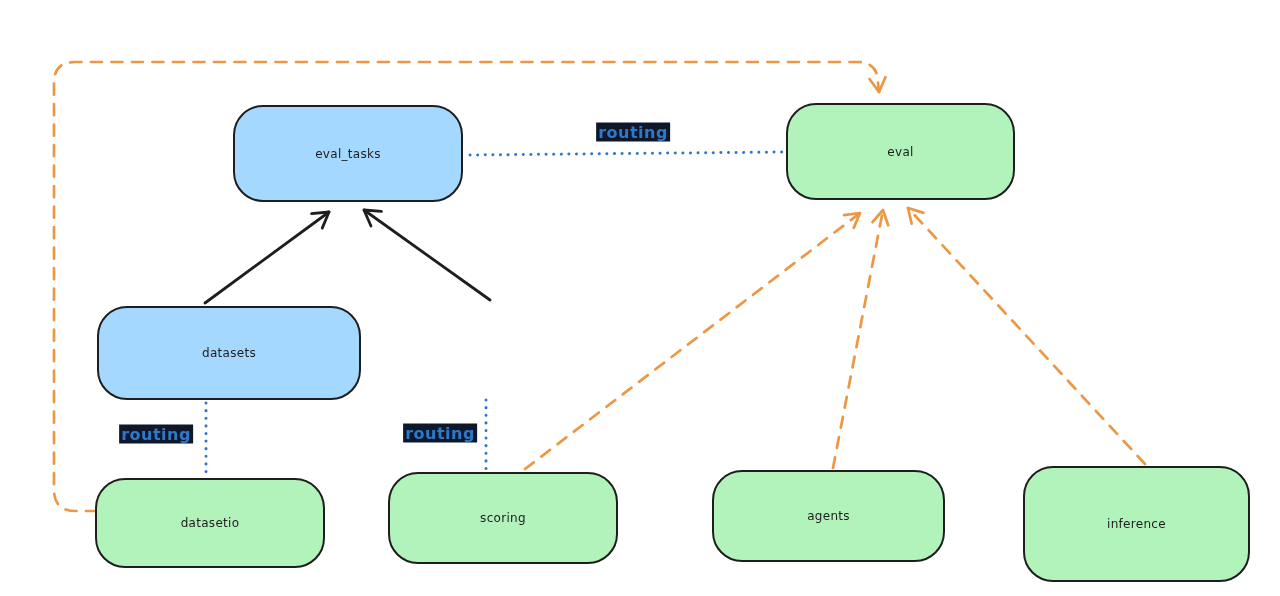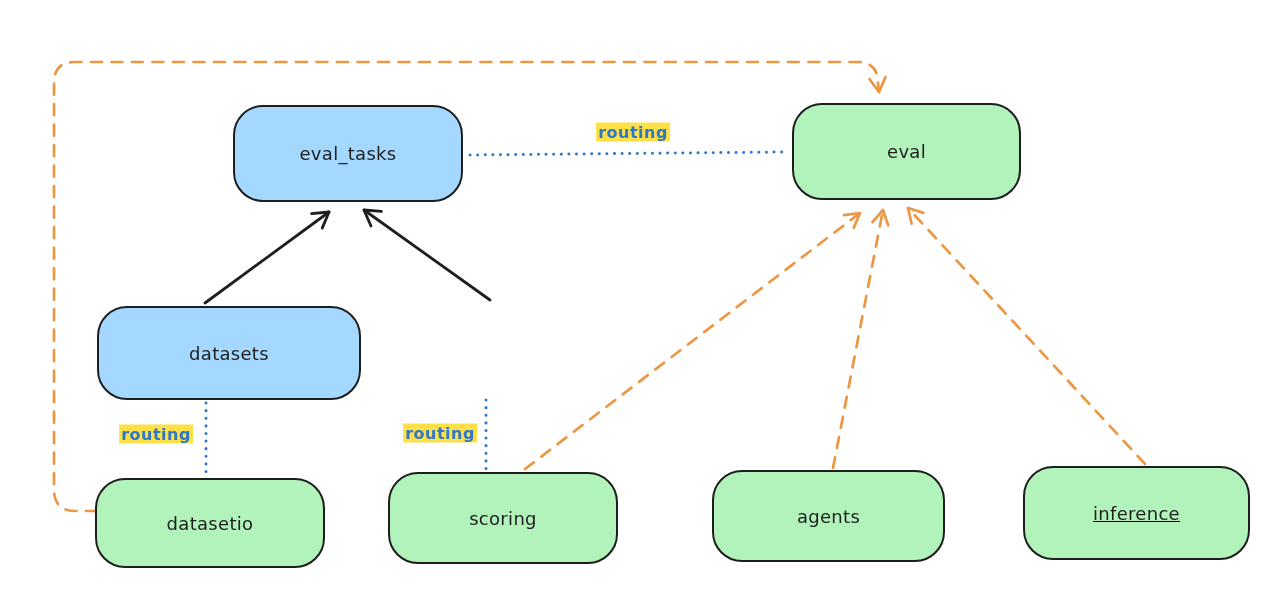--- a/index.html
+++ b/index.html
@@ -28,33 +28,33 @@
     border: 2.5px solid #1e1e1e;
     border-radius: 30px;
     display: flex;
     align-items: center;
     justify-content: center;
   }
   .node.blue  { background: #a5d8ff; }
   .node.green { background: #b2f2bb; }
   .node-label {
     color: #1e1e1e;
-    font-size: 18px;
+    font-size: 12px;
     letter-spacing: 0.3px;
     white-space: nowrap;
   }
   .edge-label {
     position: absolute;
     transform: translate(-50%, -50%);
     color: #2e78c7;
     font-size: 16px;
     font-weight: 600;
     letter-spacing: 0.5px;
     white-space: nowrap;
-    background: #fde047;
+    background: #0f172a;
     padding: 0 2px;
   }
   .edge-black  { stroke: #1e1e1e; stroke-width: 2.8; fill: none; stroke-linecap: round; }
   .edge-blue   { stroke: #2e78c7; stroke-width: 3;   fill: none; stroke-linecap: round; stroke-dasharray: 0.1 7.5; }
   .edge-orange { stroke: #eb9743; stroke-width: 2.7; fill: none; stroke-linecap: round; stroke-dasharray: 11 9.5; stroke-linejoin: round; }
 </style>
 </head>
 <body>
 
 <div class="canvas">
@@ -79,42 +79,42 @@
     <path class="edge-orange" d="M 97 511 L 76 511 Q 54 511 54 490 L 54 83 Q 54 62 75 62 L 857 62 Q 878 62 878 83 L 879 92" marker-end="url(#arrow-orange)"></path>
     <path class="edge-orange" d="M 525 469 L 860 213" marker-end="url(#arrow-orange)"></path>
     <path class="edge-orange" d="M 833 468 L 883 210" marker-end="url(#arrow-orange)"></path>
     <path class="edge-orange" d="M 1145 464 L 908 208" marker-end="url(#arrow-orange)"></path>
   </svg>
 
   <div class="node blue" style="left:233px; top:105px; width:230px; height:97px;">
     <span class="node-label">eval_tasks</span>
   </div>
 
-  <div class="node green" style="left:786px; top:103px; width:229px; height:97px;margin-left:6px;">
+  <div class="node green" style="left:786px; top:103px; width:229px; height:97px;">
     <span class="node-label">eval</span>
   </div>
 
   <div class="node blue" style="left:97px; top:306px; width:264px; height:94px;">
     <span class="node-label">datasets</span>
   </div>
 
 
   <div class="node green" style="left:388px; top:472px; width:230px; height:92px;">
     <span class="node-label">scoring</span>
   </div>
 
   <div class="node green" style="left:95px; top:478px; width:230px; height:90px;">
     <span class="node-label">datasetio</span>
   </div>
 
   <div class="node green" style="left:712px; top:470px; width:233px; height:92px;">
     <span class="node-label">agents</span>
   </div>
 
-  <div class="node green" style="left:1023px; top:466px; width:227px; height:94px;text-decoration:underline;">
+  <div class="node green" style="left:1023px; top:466px; width:227px; height:116px;">
     <span class="node-label">inference</span>
   </div>
 
   <div class="edge-label" style="left:633px; top:132px;">routing</div>
   <div class="edge-label" style="left:156px; top:434px;">routing</div>
   <div class="edge-label" style="left:440px; top:433px;">routing</div>
 
 </div>
 
 </body></html>

